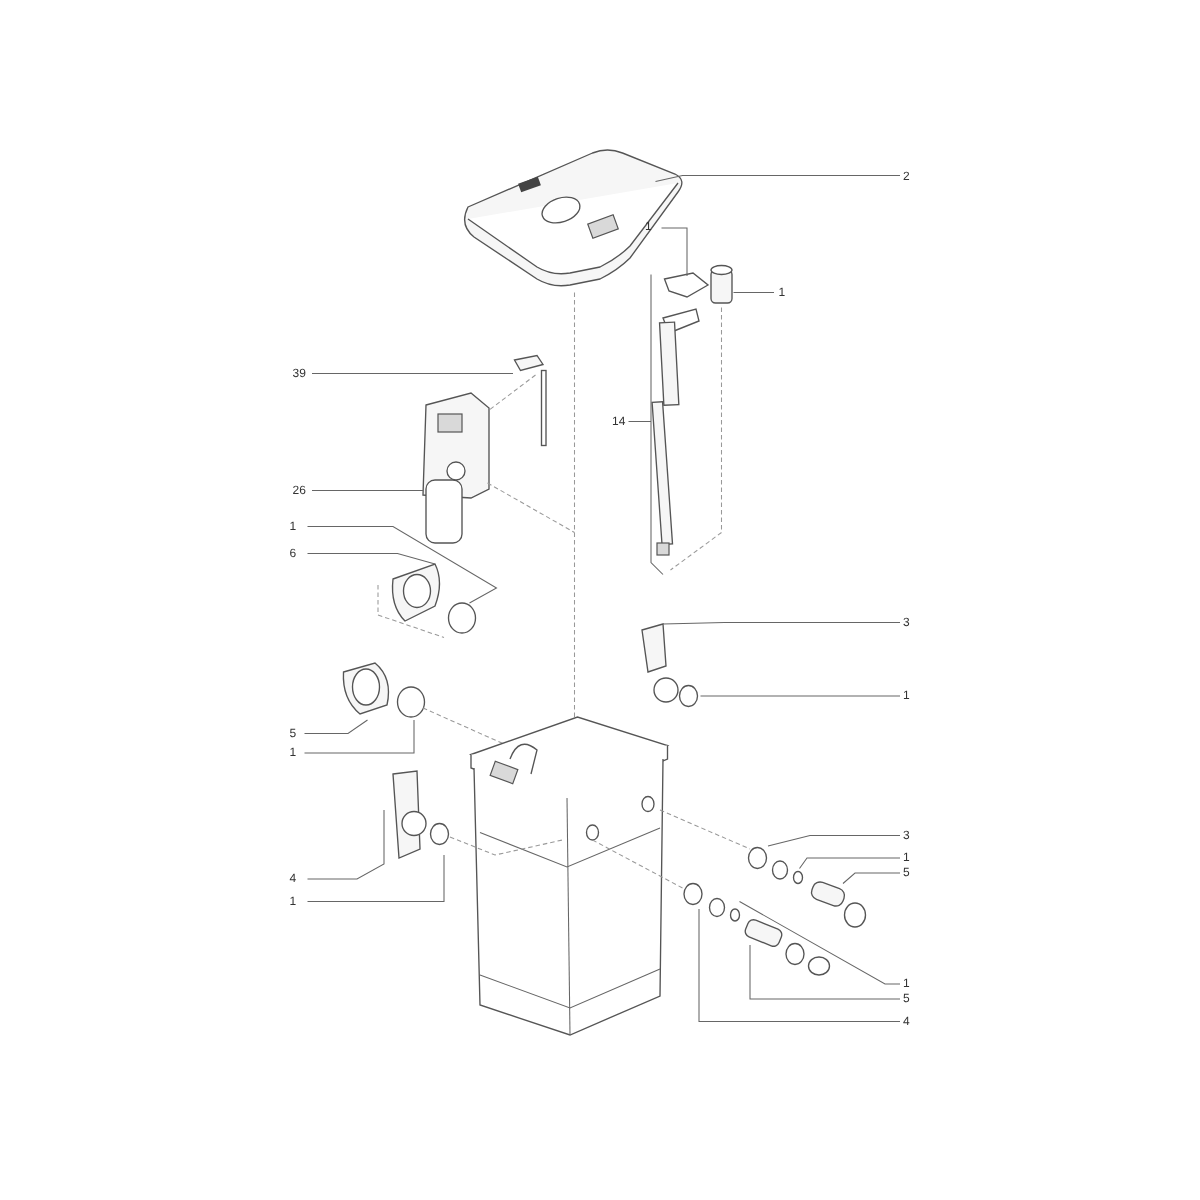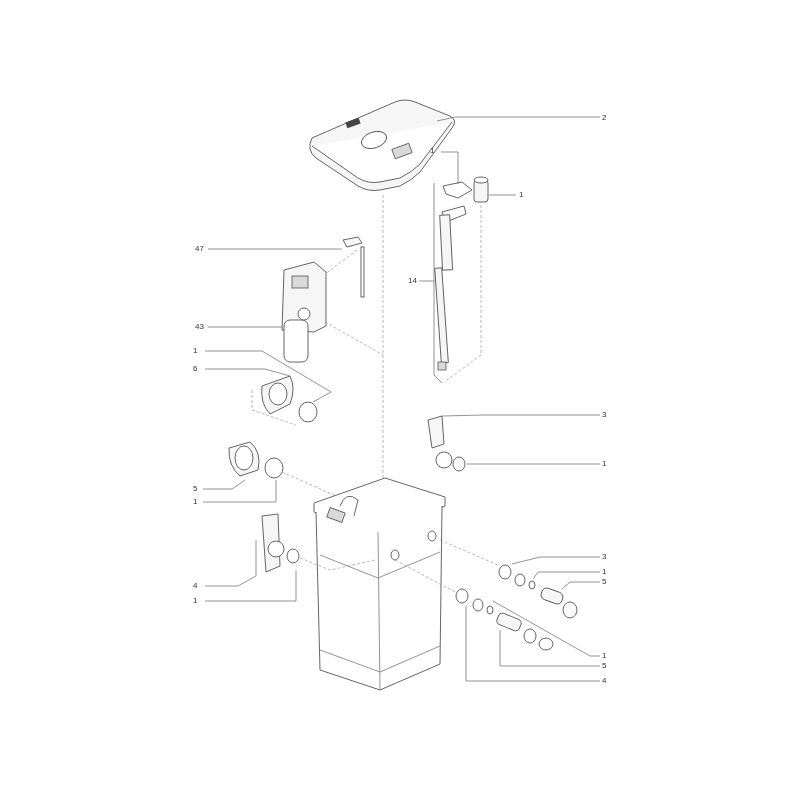--- a/index.html
+++ b/index.html
@@ -129,23 +129,23 @@
   </g>
   <path class="lead" d="M493 601 L590 656 L600 656"></path>
   <path class="lead" d="M500 630 L500 666 L600 666"></path>
   <path class="lead" d="M466 606 L466 681 L600 681"></path>
   <path class="dash" d="M395 560 L455 592"></path>
 </svg>
 
 <div class="lbl" style="left:602px;top:114px">2</div>
 <div class="lbl" style="left:430px;top:147px">1</div>
 <div class="lbl" style="left:519px;top:191px">1</div>
-<div class="lbl" style="left:195px;top:245px">47</div>
+<div class="lbl" style="left:195px;top:245px">39</div>
 <div class="lbl" style="left:408px;top:277px">14</div>
-<div class="lbl" style="left:195px;top:323px">43</div>
+<div class="lbl" style="left:195px;top:323px">26</div>
 <div class="lbl" style="left:193px;top:347px">1</div>
 <div class="lbl" style="left:193px;top:365px">6</div>
 <div class="lbl" style="left:602px;top:411px">3</div>
 <div class="lbl" style="left:602px;top:460px">1</div>
 <div class="lbl" style="left:193px;top:485px">5</div>
 <div class="lbl" style="left:193px;top:498px">1</div>
 <div class="lbl" style="left:602px;top:553px">3</div>
 <div class="lbl" style="left:602px;top:568px">1</div>
 <div class="lbl" style="left:602px;top:578px">5</div>
 <div class="lbl" style="left:193px;top:582px">4</div>

